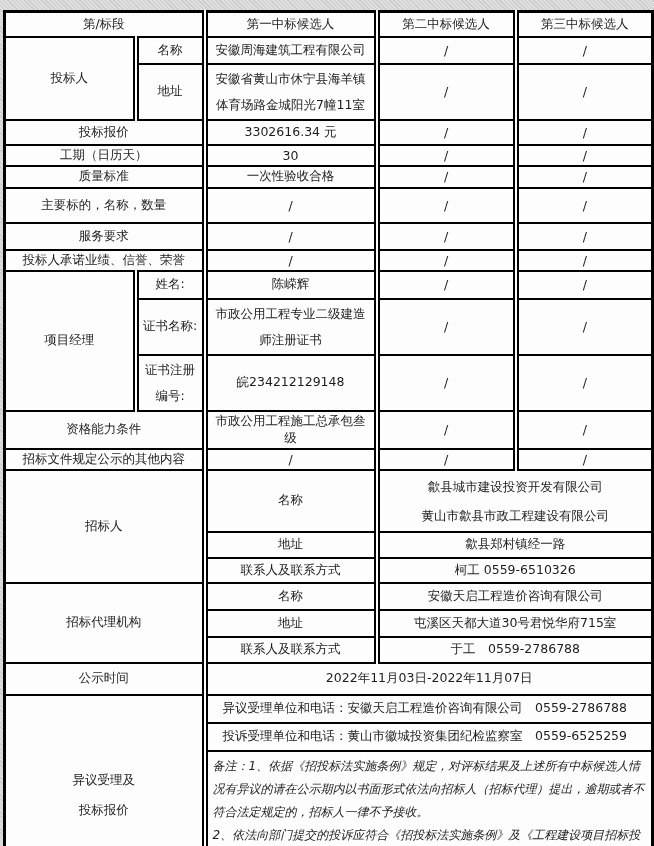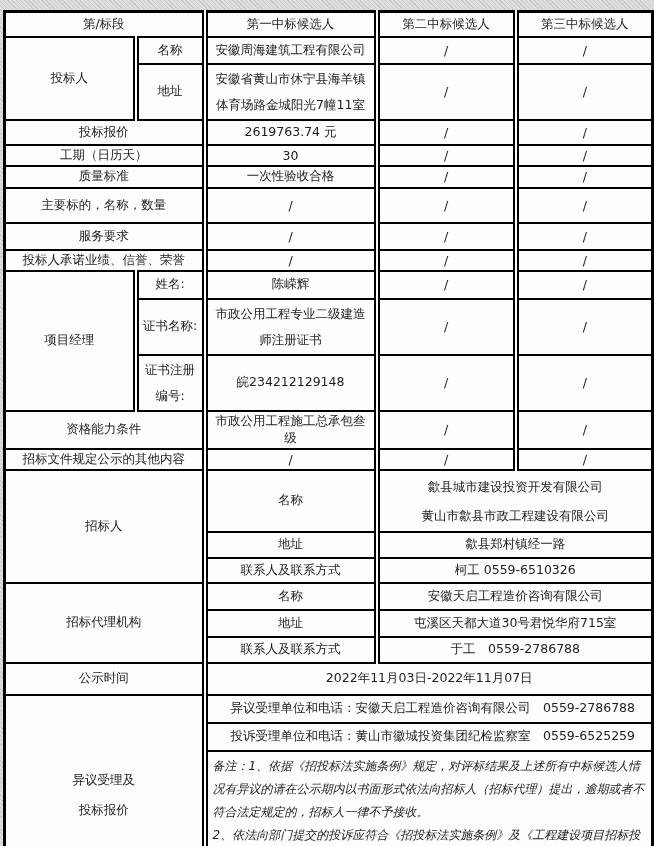--- a/index.html
+++ b/index.html
@@ -20,21 +20,21 @@
     border-top:2px solid #000;
     border-left:6px double #000;
     text-align:center;vertical-align:middle;
     padding:1px 2px;font-weight:normal;
     overflow:hidden;
   }
   tr.r1 > *{border-top:none;}
   .lf{border-left:none;}
   .two-line{line-height:26px;}
   .name-lines{line-height:29px;}
-  .left-cell{text-align:left;padding-left:23px;}
+  .left-cell{text-align:left;padding-left:15px;}
   .note-cell{
     text-align:left;vertical-align:top;
     padding:3px 4px 2px 5px;font-size:12px;line-height:23px;
   }
   .note-cell p{margin:0;font-style:italic;}
   .sec-label{line-height:30px;}
 </style>
 </head>
 <body>
 
@@ -65,21 +65,21 @@
 
   <tr style="height:55px">
     <td>地址</td>
     <td class="two-line">安徽省黄山市休宁县海羊镇体育场路金城阳光7幢11室</td>
     <td>/</td>
     <td>/</td>
   </tr>
 
   <tr style="height:25px">
     <td colspan="2" class="lf">投标报价</td>
-    <td>2619763.74 元</td>
+    <td>3302616.34 元</td>
     <td>/</td>
     <td>/</td>
   </tr>
   <tr style="height:14px">
     <td colspan="2" class="lf">工期（日历天）</td>
     <td>30</td>
     <td>/</td>
     <td>/</td>
   </tr>
   <tr style="height:22px">

